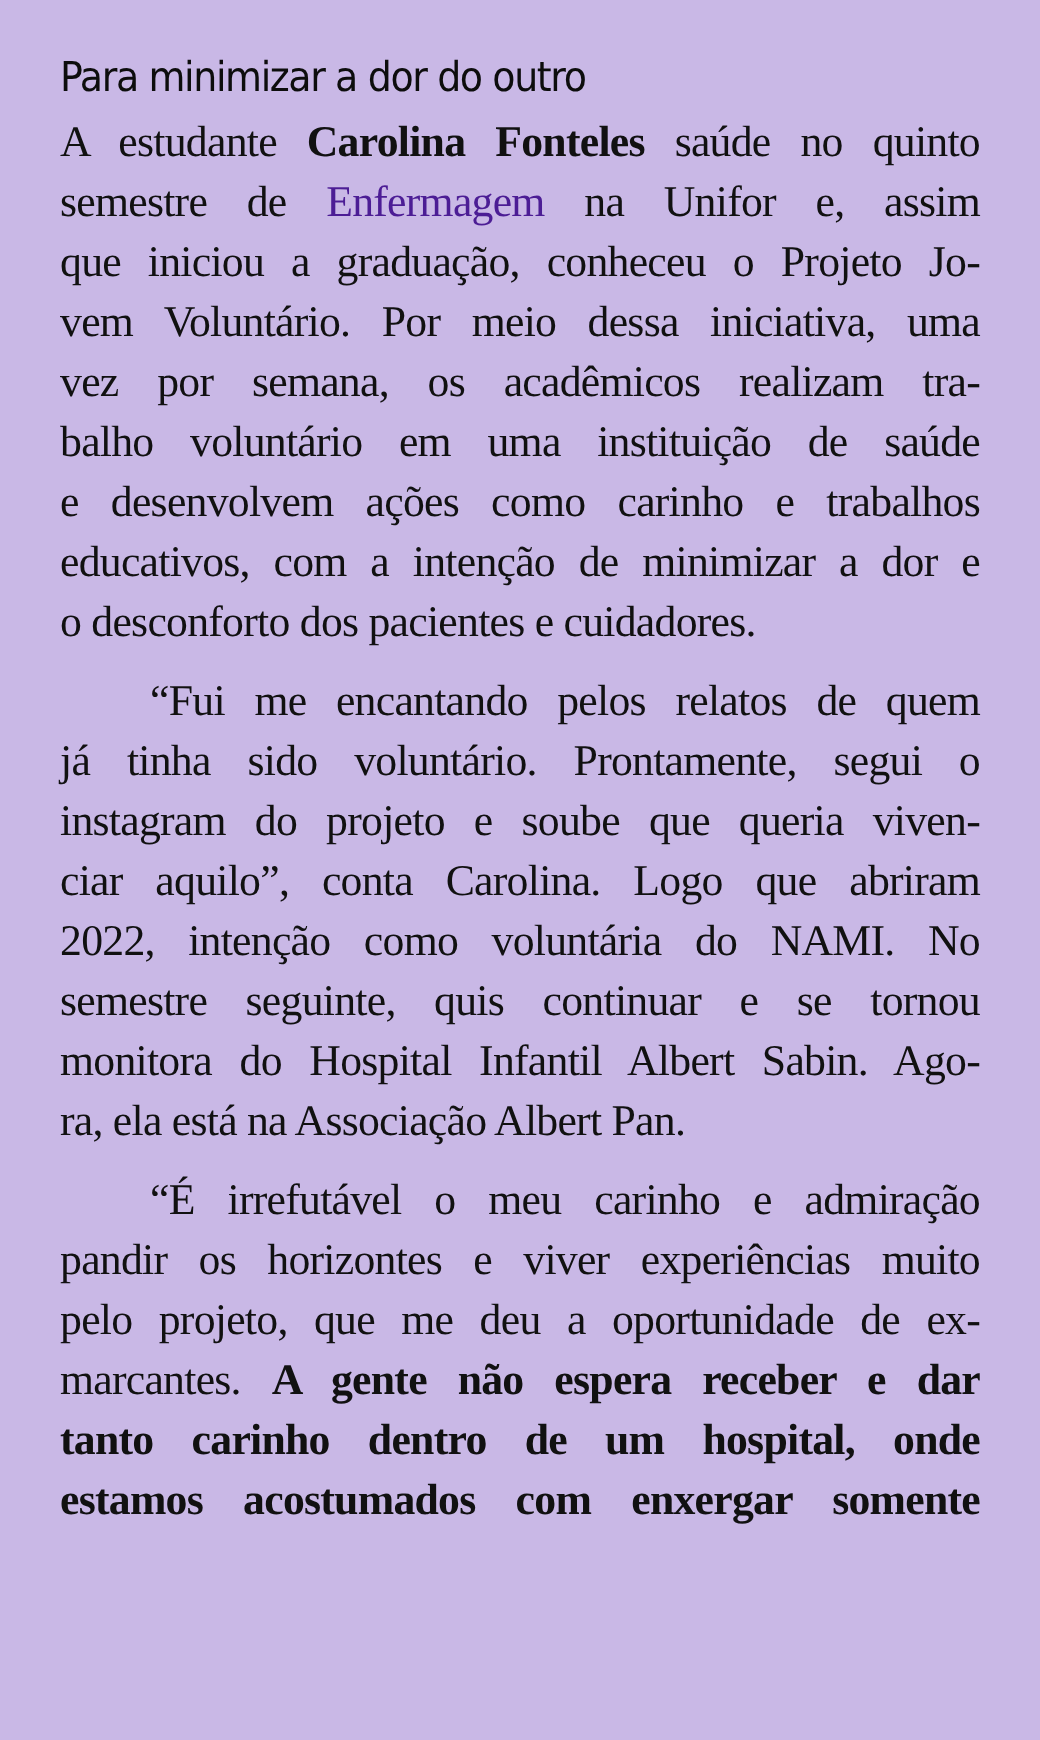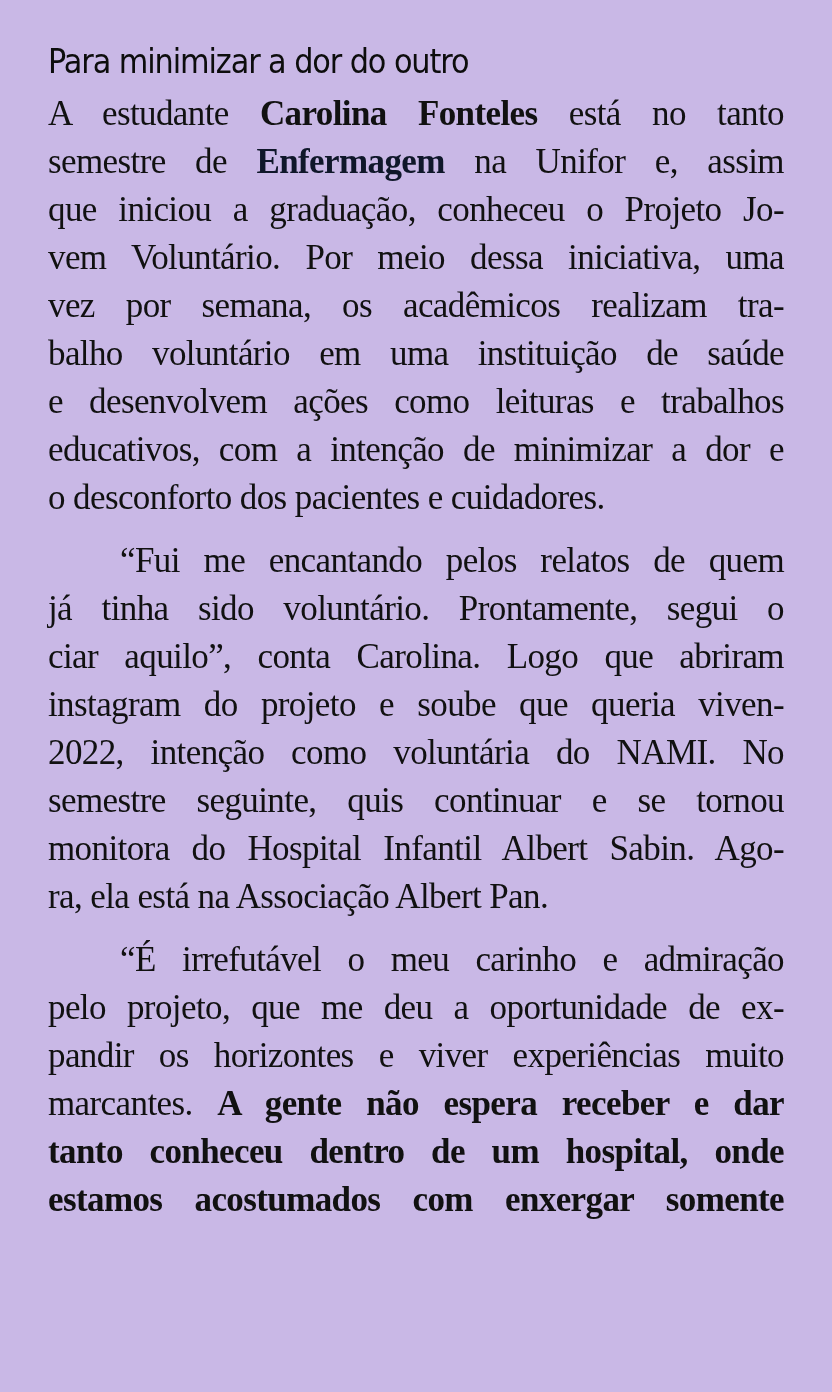--- a/index.html
+++ b/index.html
@@ -55,56 +55,56 @@
       white-space: nowrap;
       height: 48px;
     }
     .line.last {
       text-align-last: left;
     }
     .b {
       font-weight: bold;
     }
     .accent {
-      font-weight: bold;
-      color: #0f172a;
+      font-weight: normal;
+      color: #4c1d95;
     }
   </style>
 </head>
 <body>
 
 <div class="page">
   <div class="content">
     <h1 class="title">Para minimizar a dor do outro</h1>
 
     <p class="para">
-      <span class="line"><span>A estudante </span><span class="b">Carolina Fonteles</span><span> está no tanto</span></span>
+      <span class="line"><span>A estudante </span><span class="b">Carolina Fonteles</span><span> saúde no quinto</span></span>
       <span class="line" style="word-spacing: 0.00260417px;"><span>semestre de </span><span class="accent">Enfermagem</span><span> na Unifor e, assim</span></span>
       <span class="line"><span>que iniciou a graduação, conheceu o Projeto Jo-</span></span>
       <span class="line"><span>vem Voluntário. Por meio dessa iniciativa, uma</span></span>
       <span class="line"><span>vez por semana, os acadêmicos realizam tra-</span></span>
       <span class="line"><span>balho voluntário em uma instituição de saúde</span></span>
-      <span class="line"><span>e desenvolvem ações como leituras e trabalhos</span></span>
+      <span class="line"><span>e desenvolvem ações como carinho e trabalhos</span></span>
       <span class="line"><span>educativos, com a intenção de minimizar a dor e</span></span>
       <span class="line last"><span>o desconforto dos pacientes e cuidadores.</span></span>
     </p>
 
     <p class="para">
       <span class="line" style="padding-left:72px;"><span>“Fui me encantando pelos relatos de quem</span></span>
       <span class="line"><span>já tinha sido voluntário. Prontamente, segui o</span></span>
+      <span class="line"><span>instagram do projeto e soube que queria viven-</span></span>
       <span class="line"><span>ciar aquilo”, conta Carolina. Logo que abriram</span></span>
-      <span class="line"><span>instagram do projeto e soube que queria viven-</span></span>
       <span class="line"><span>2022, intenção como voluntária do NAMI. No</span></span>
       <span class="line"><span>semestre seguinte, quis continuar e se tornou</span></span>
       <span class="line"><span>monitora do Hospital Infantil Albert Sabin. Ago-</span></span>
       <span class="line last"><span>ra, ela está na Associação Albert Pan.</span></span>
     </p>
 
     <p class="para">
       <span class="line" style="padding-left:72px;"><span>“É irrefutável o meu carinho e admiração</span></span>
+      <span class="line"><span>pandir os horizontes e viver experiências muito</span></span>
       <span class="line"><span>pelo projeto, que me deu a oportunidade de ex-</span></span>
-      <span class="line"><span>pandir os horizontes e viver experiências muito</span></span>
       <span class="line" style="letter-spacing: -0.600363px;"><span>marcantes. </span><span class="b">A gente não espera receber e dar</span></span>
-      <span class="line b"><span>tanto conheceu dentro de um hospital, onde</span></span>
+      <span class="line b"><span>tanto carinho dentro de um hospital, onde</span></span>
       <span class="line b"><span>estamos acostumados com enxergar somente</span></span>
     </p>
   </div>
 </div>
 
 </body></html>

